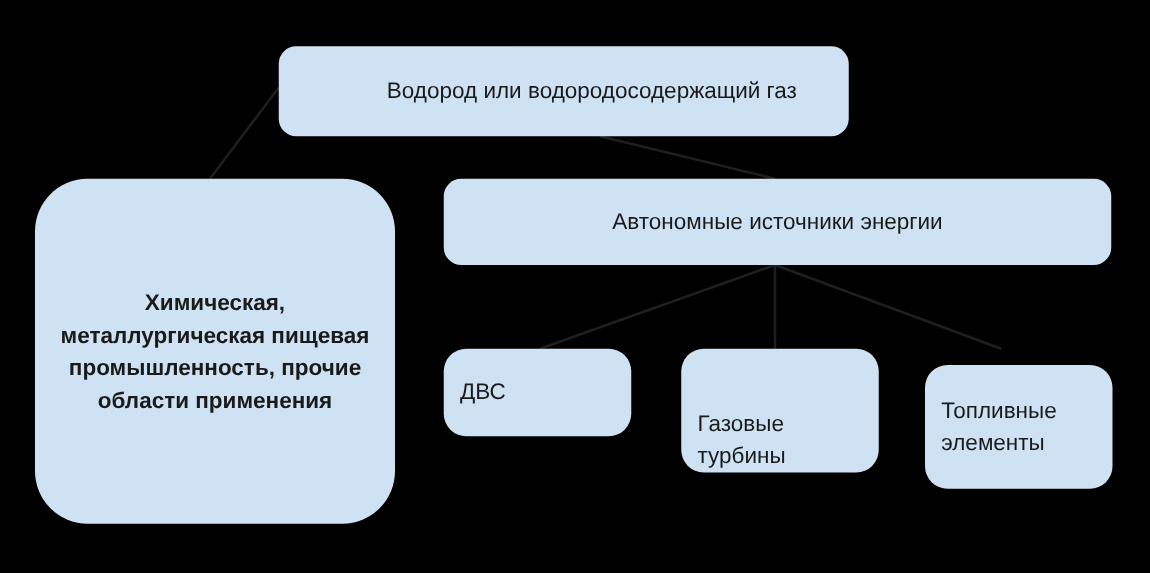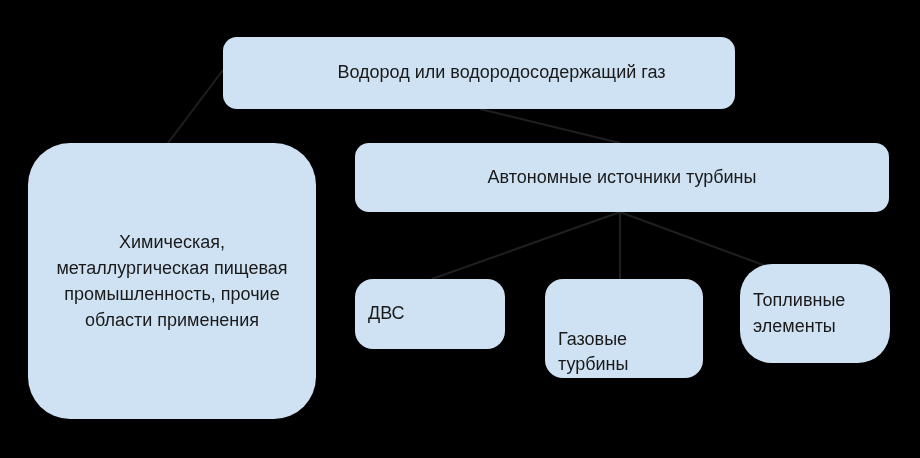--- a/index.html
+++ b/index.html
@@ -34,26 +34,26 @@
     display: flex;
     align-items: center;
     font-size: 18px;
     line-height: 1.42;
     white-space: pre-line;
   }
   .node .label { width: 100%; }
   .center { text-align: center; justify-content: center; }
   .leftpad { padding-left: 13px; padding-right: 6px; text-align: left; }
 
-  .node-hydrogen   { left: 223px; top: 37px;  width: 512px; height: 72px;  border-radius: 14px; padding-left: 45px; }
-  .node-industry   { left: 28px;  top: 143px; width: 288px; height: 276px; border-radius: 42px; line-height: 1.45; padding: 0 14px; }
+  .node-hydrogen   { left: 223px; top: 37px;  width: 456px; height: 72px;  border-radius: 14px; padding-left: 45px; }
+  .node-industry   { left: 28px;  top: 143px; width: 288px; height: 276px; border-radius: 42px; line-height: 1.45; padding: 0 14px; font-weight: bold; }
   .node-autonomous { left: 355px; top: 143px; width: 534px; height: 69px;  border-radius: 14px; }
   .node-ice        { left: 355px; top: 279px; width: 150px; height: 70px;  border-radius: 18px; }
   .node-gas        { left: 545px; top: 279px; width: 158px; height: 99px;  border-radius: 18px; align-items: flex-end; }
-  .node-fuel       { left: 740px; top: 264px; width: 150px; height: 99px;  border-radius: 32px; }
+  .node-fuel       { left: 740px; top: 292px; width: 150px; height: 99px;  border-radius: 18px; }
 </style>
 </head>
 <body>
 
 <div class="canvas">
 
   <svg class="connectors" viewBox="0 0 920 458">
     <line x1="223" y1="70" x2="168" y2="143"></line>
     <line x1="480" y1="109" x2="620" y2="143"></line>
     <line x1="620" y1="212" x2="432" y2="279"></line>
@@ -66,21 +66,21 @@
   </div>
 
   <div class="node node-industry center">
     <span class="label">Химическая,
 металлургическая пищевая
 промышленность, прочие
 области применения</span>
   </div>
 
   <div class="node node-autonomous center">
-    <span class="label">Автономные источники турбины</span>
+    <span class="label">Автономные источники энергии</span>
   </div>
 
   <div class="node node-ice leftpad">
     <span class="label">ДВС</span>
   </div>
 
   <div class="node node-gas leftpad">
     <span class="label">Газовые
 турбины</span>
   </div>

